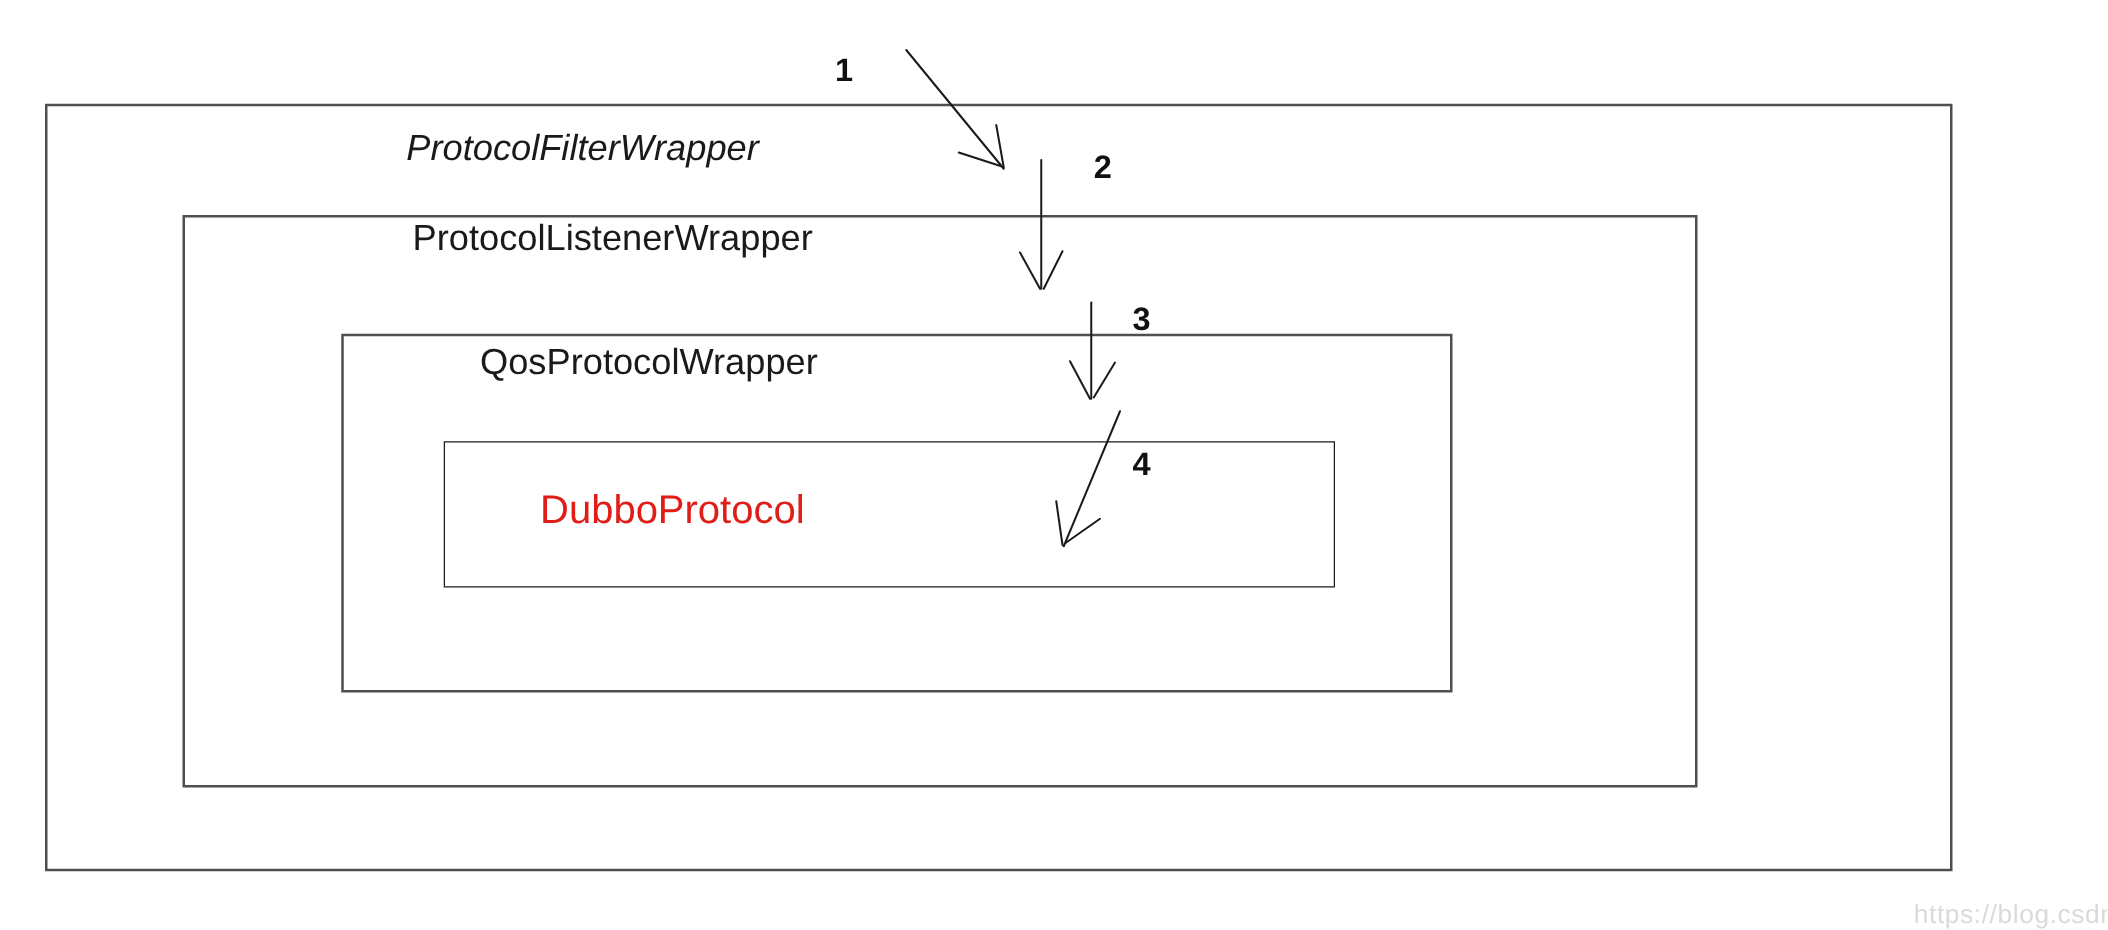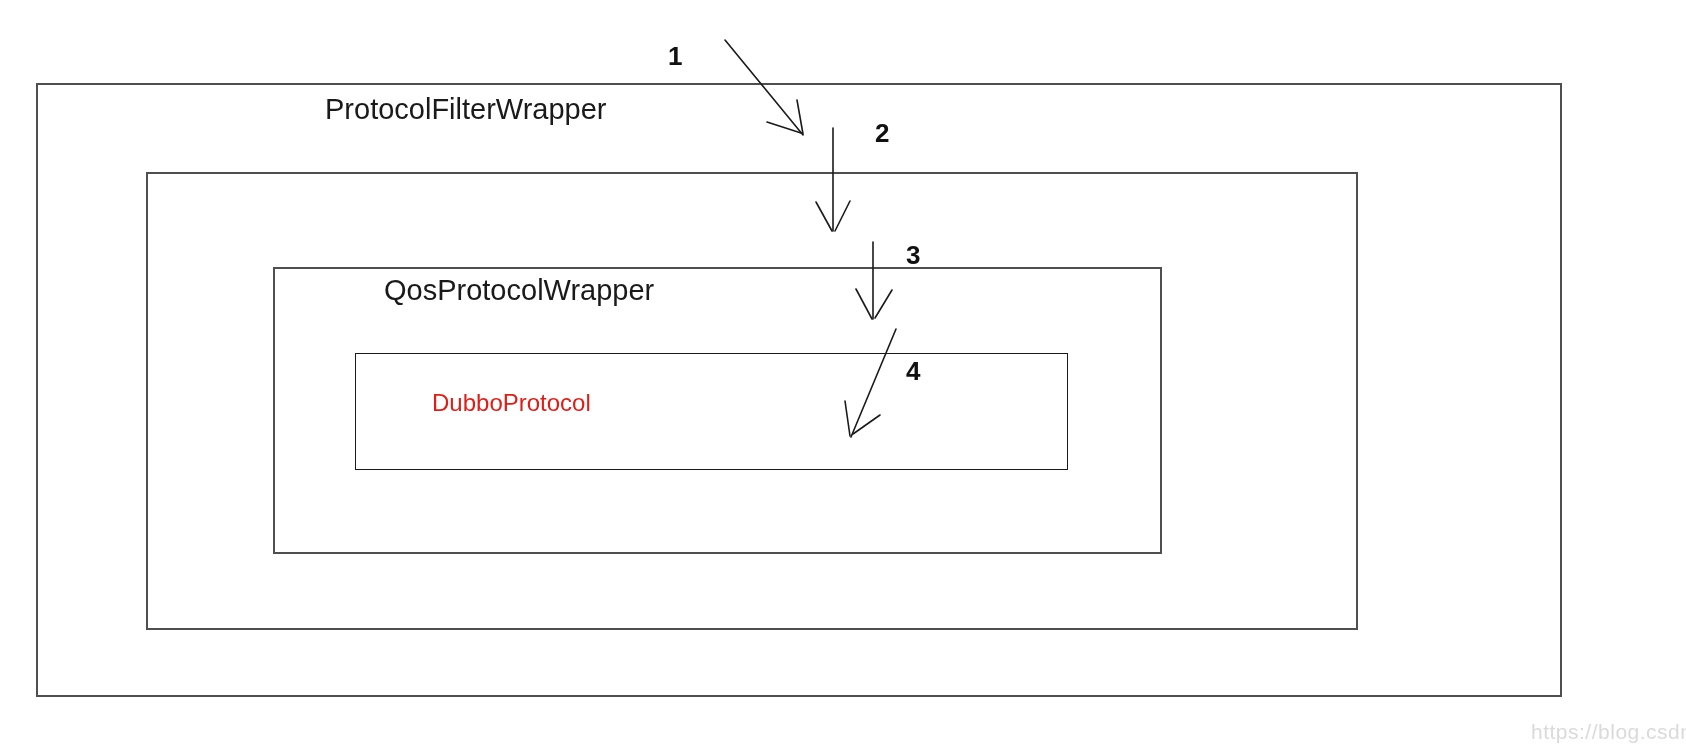--- a/index.html
+++ b/index.html
@@ -26,24 +26,24 @@
   #box-qos      { left: 273px; top: 267px; width: 889px;  height: 287px; }
   #box-dubbo    { left: 355px; top: 353px; width: 713px;  height: 117px;
                   border: 1.5px solid #1a1a1a; }
   .box-label {
     position: absolute;
     font-size: 29px;
     line-height: 1;
     color: #1a1a1a;
     white-space: nowrap;
   }
-  #label-filter   { left: 325px; top: 95px;  }
+  #label-filter   { left: 325px; top: 105px; font-style: italic;  }
   #label-listener { left: 330px; top: 177px; }
   #label-qos      { left: 384px; top: 276px; }
-  #label-dubbo    { left: 432px; top: 391px; font-size: 24px; color: #e01e17; }
+  #label-dubbo    { left: 432px; top: 391px; font-size: 32px; color: #e01e17; }
   .arrow-num {
     position: absolute;
     font-size: 26px;
     font-weight: 700;
     line-height: 1;
     color: #111111;
   }
   #num-1 { left: 668px; top: 43px;  }
   #num-2 { left: 875px; top: 120px; }
   #num-3 { left: 906px; top: 242px; }
@@ -76,20 +76,21 @@
 <body>
 
 <div id="page">
 
   <div class="box" id="box-filter"></div>
   <div class="box" id="box-listener"></div>
   <div class="box" id="box-qos"></div>
   <div class="box" id="box-dubbo"></div>
 
   <span class="box-label" id="label-filter">ProtocolFilterWrapper</span>
+  <span class="box-label" id="label-listener">ProtocolListenerWrapper</span>
   <span class="box-label" id="label-qos">QosProtocolWrapper</span>
   <span class="box-label" id="label-dubbo">DubboProtocol</span>
 
   <svg id="arrow-layer" viewBox="0 0 1686 744" xmlns="http://www.w3.org/2000/svg">
     <g>
       <line x1="725" y1="40" x2="803" y2="135"></line>
       <line x1="797" y1="100" x2="803" y2="134"></line>
       <line x1="767" y1="122" x2="801" y2="133"></line>
     </g>
     <g>

